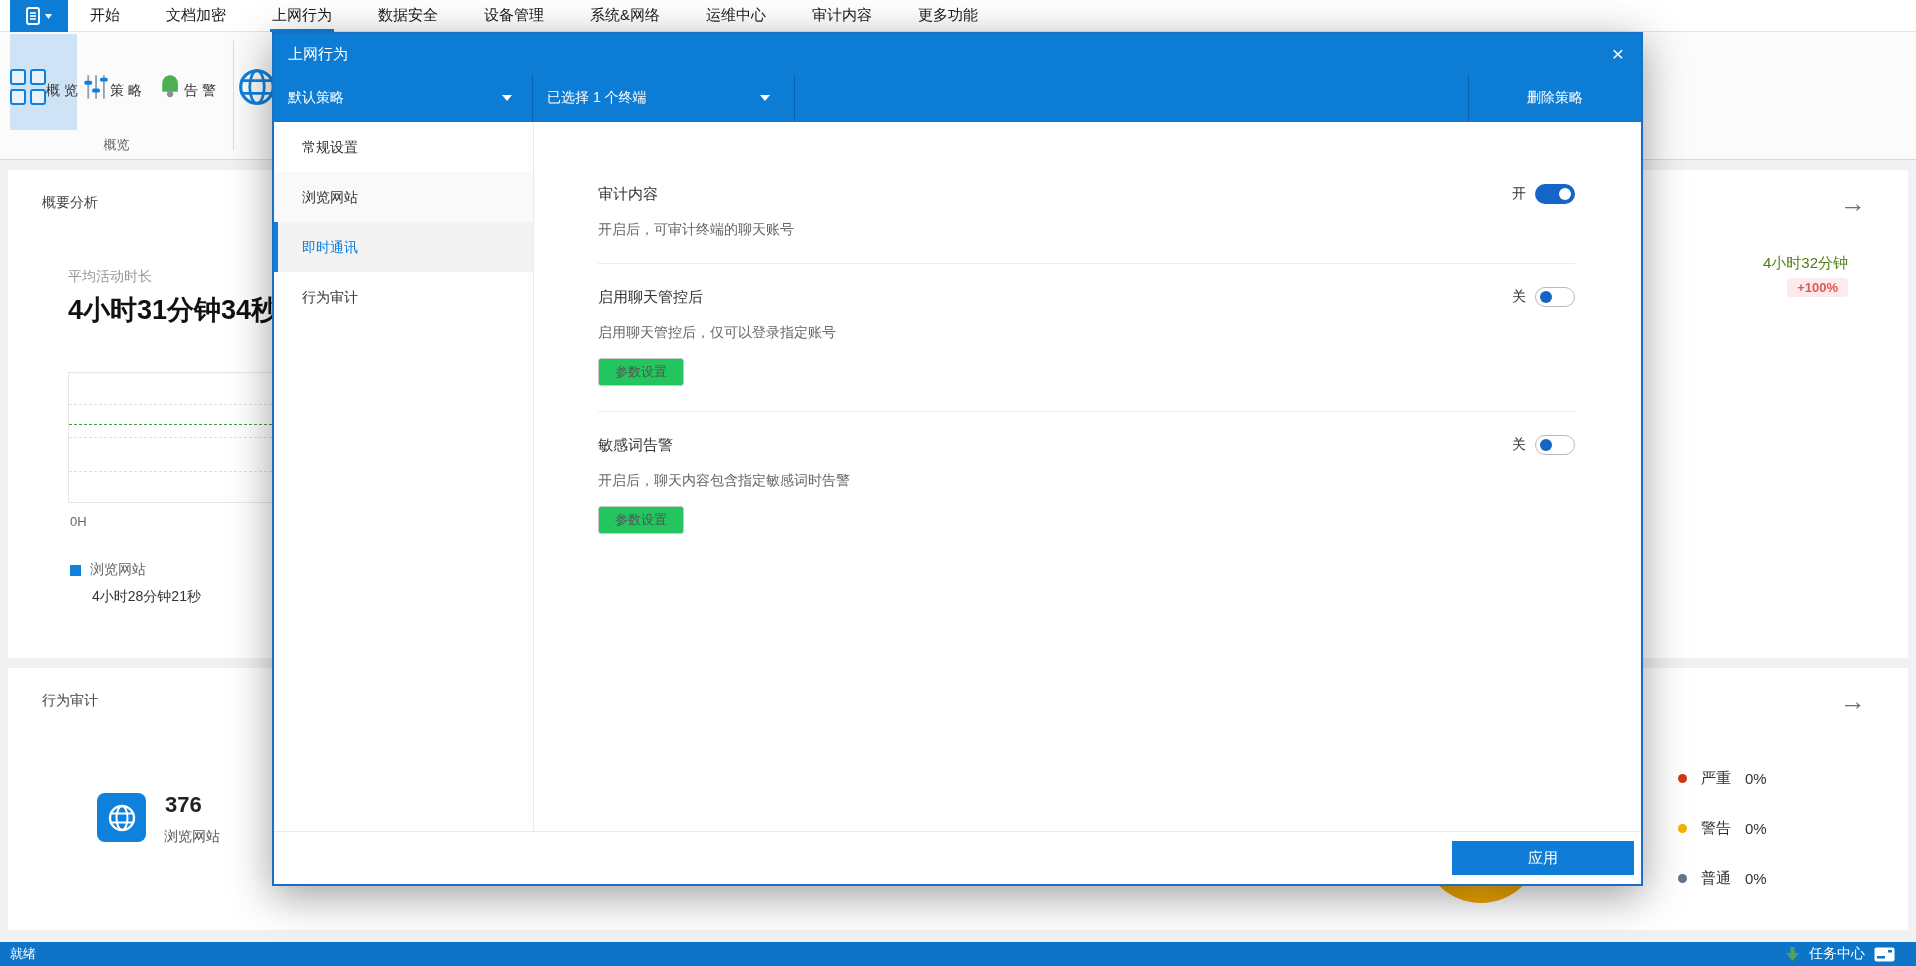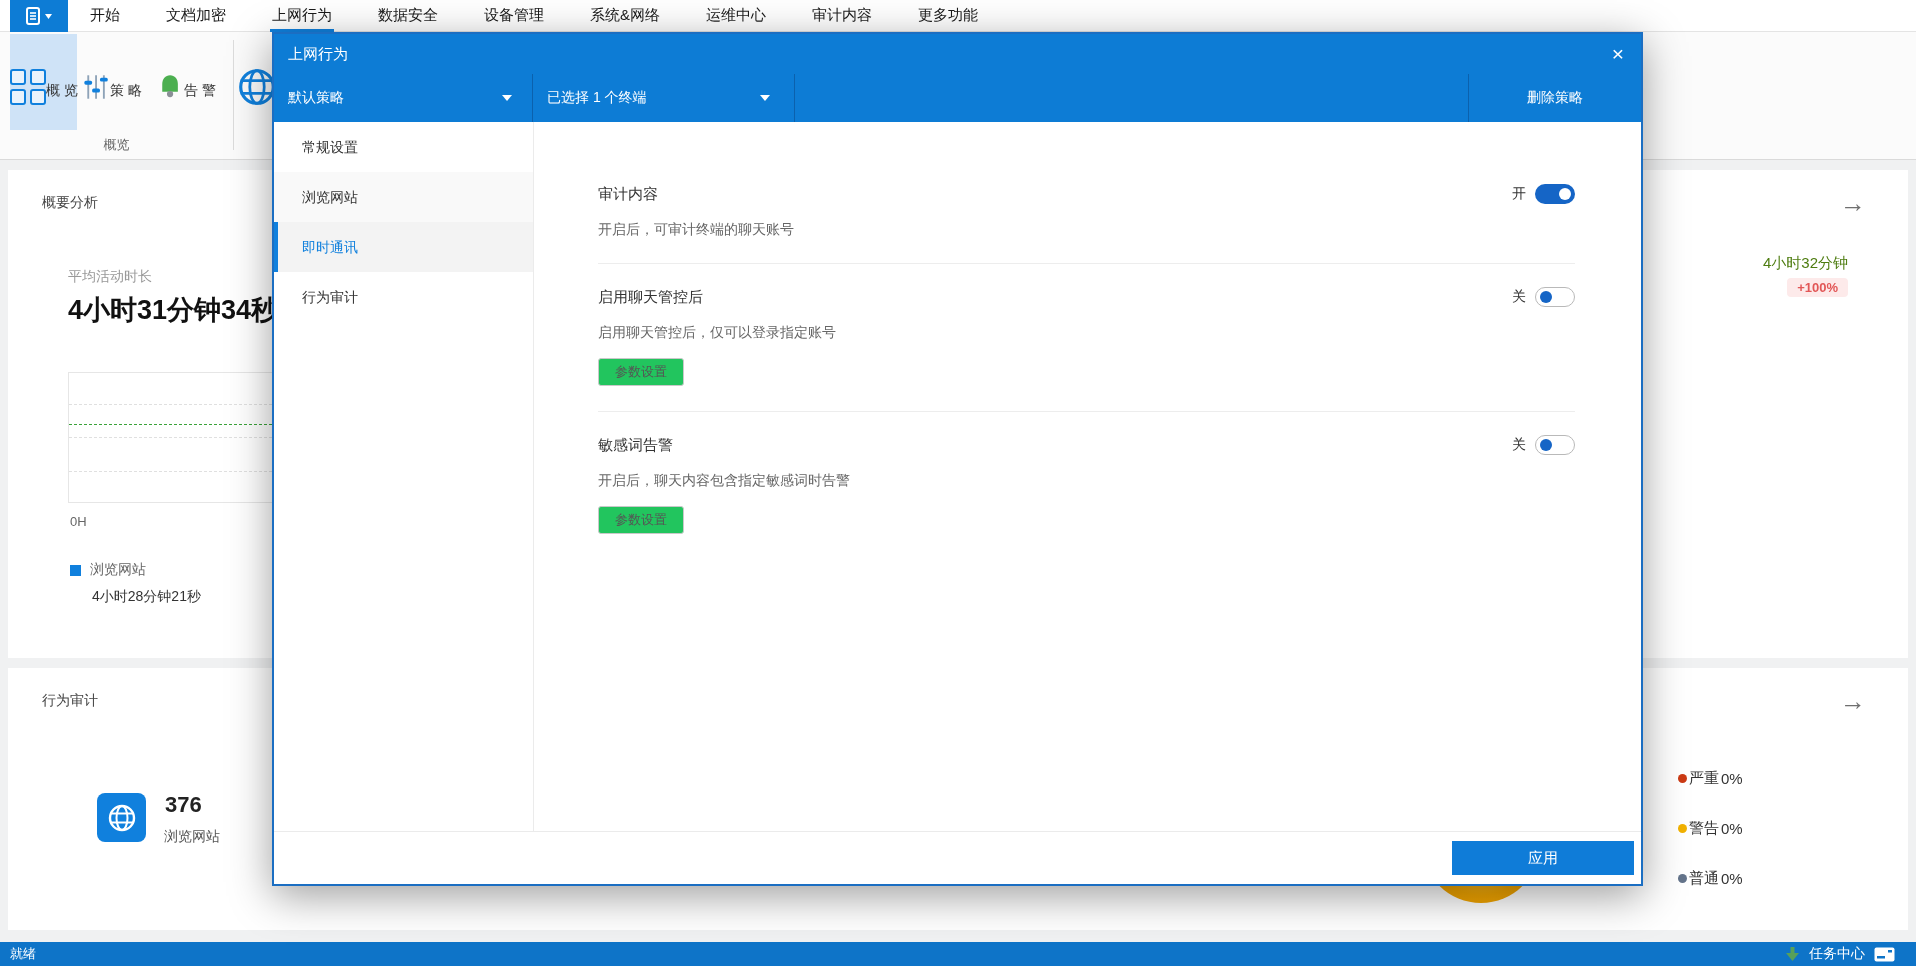--- a/index.html
+++ b/index.html
@@ -41,21 +41,21 @@
   .axis-0h { position:absolute; left:62px; top:344px; font-size:13px; color:#666; }
   .legend-sq { position:absolute; left:62px; top:395px; width:11px; height:11px; background:#1080dd; }
   .legend-lbl { position:absolute; left:82px; top:391px; font-size:14px; color:#666; }
   .legend-val { position:absolute; left:84px; top:418px; font-size:14px; color:#333; }
   .right-value { position:absolute; right:60px; top:84px; font-size:15px; color:#4d7c0f; }
   .delta-badge { position:absolute; right:60px; top:108px; background:#fdeaea; color:#e25757; font-size:13px; font-weight:bold; padding:2px 10px; border-radius:4px; }
 
   .globe-tile { position:absolute; left:89px; top:125px; width:49px; height:49px; background:#1080dd; border-radius:8px; display:flex; align-items:center; justify-content:center; }
   .count-num { position:absolute; left:157px; top:124px; font-size:22px; font-weight:bold; color:#222; }
   .count-lbl { position:absolute; left:156px; top:160px; font-size:14px; color:#555; }
-  .sev-row { position:absolute; left:1670px; height:20px; display:flex; align-items:center; gap:2px; }
+  .sev-row { position:absolute; left:1670px; height:20px; display:flex; align-items:center; gap:14px; }
   .sev-dot { width:9px; height:9px; border-radius:50%; }
   .sev-txt { font-size:15px; color:#333; }
   .doughnut { position:absolute; left:1414px; top:117px; width:118px; height:118px; border-radius:50%;
               background:radial-gradient(circle,#ffc230 30%,#f5a800 62%,#e89a00 100%); }
 
   
   #statusbar { position:absolute; left:0; top:942px; width:1916px; height:24px; background:#0e74c8; z-index:6; }
   .status-left { position:absolute; left:10px; top:0; line-height:24px; font-size:13px; color:#fff; }
   .status-right { position:absolute; right:21px; top:0; height:24px; display:flex; align-items:center; gap:9px; }
   .task-label { font-size:14px; color:#fff; cursor:pointer; }

